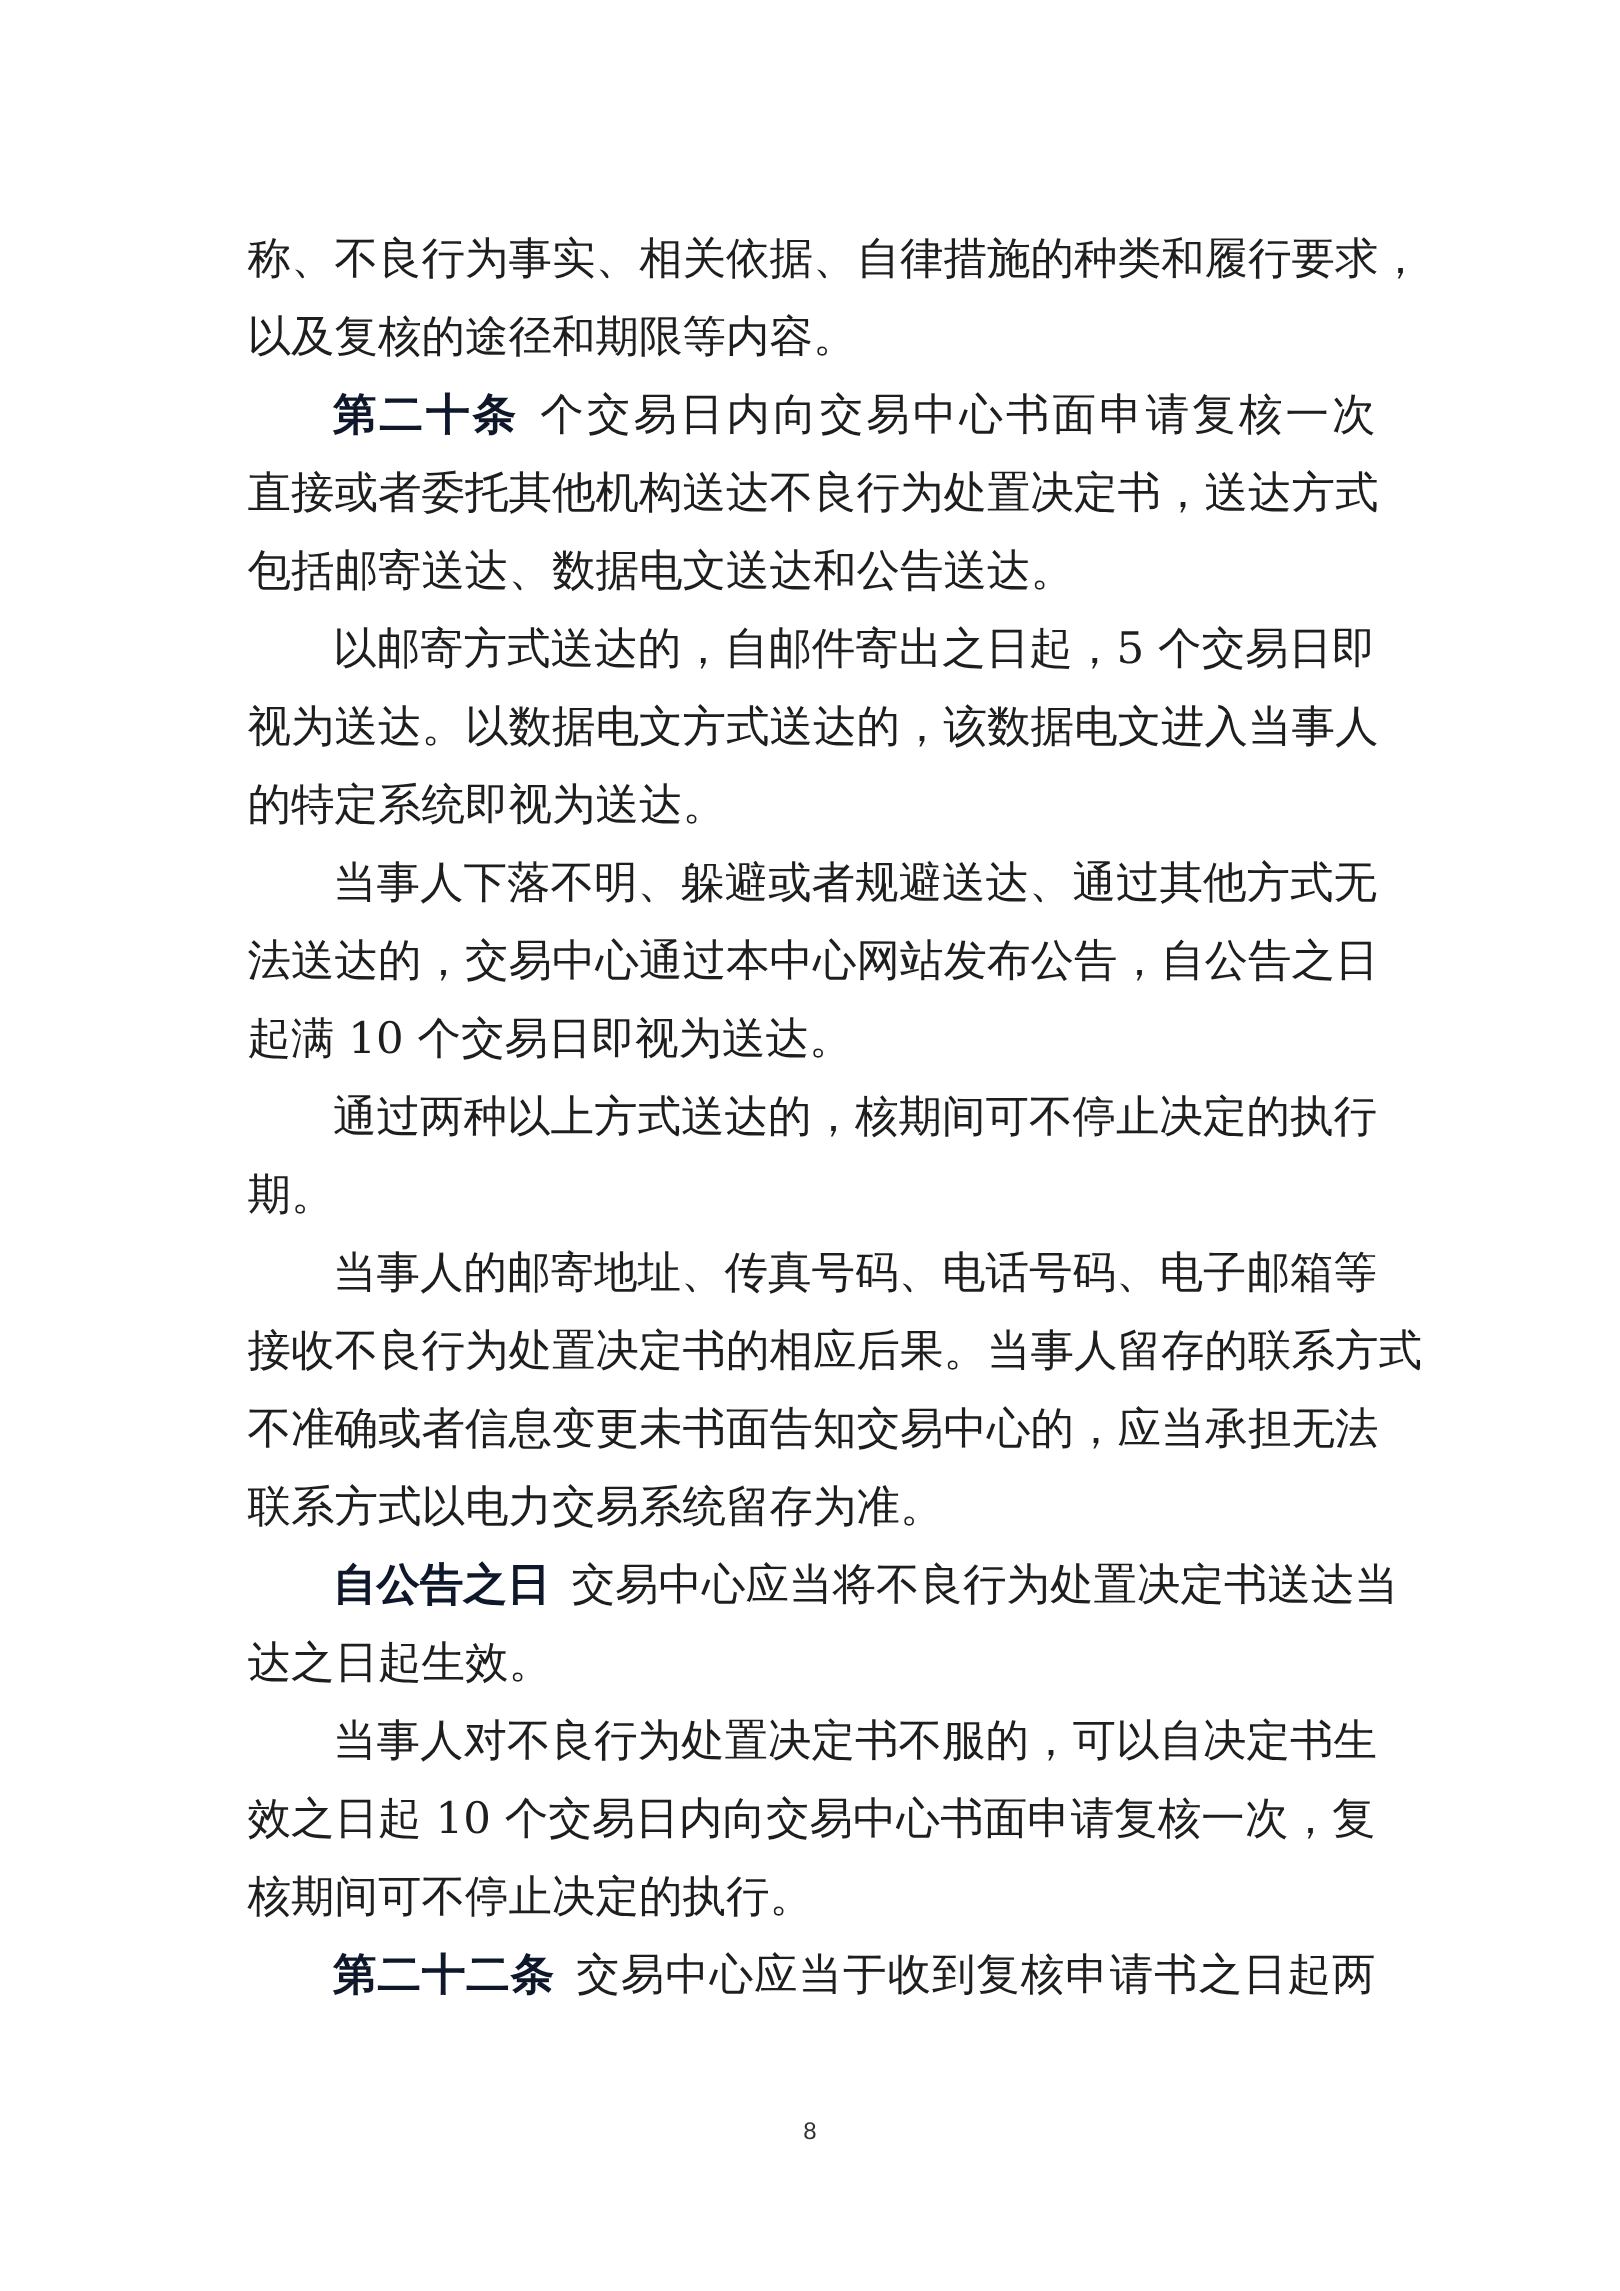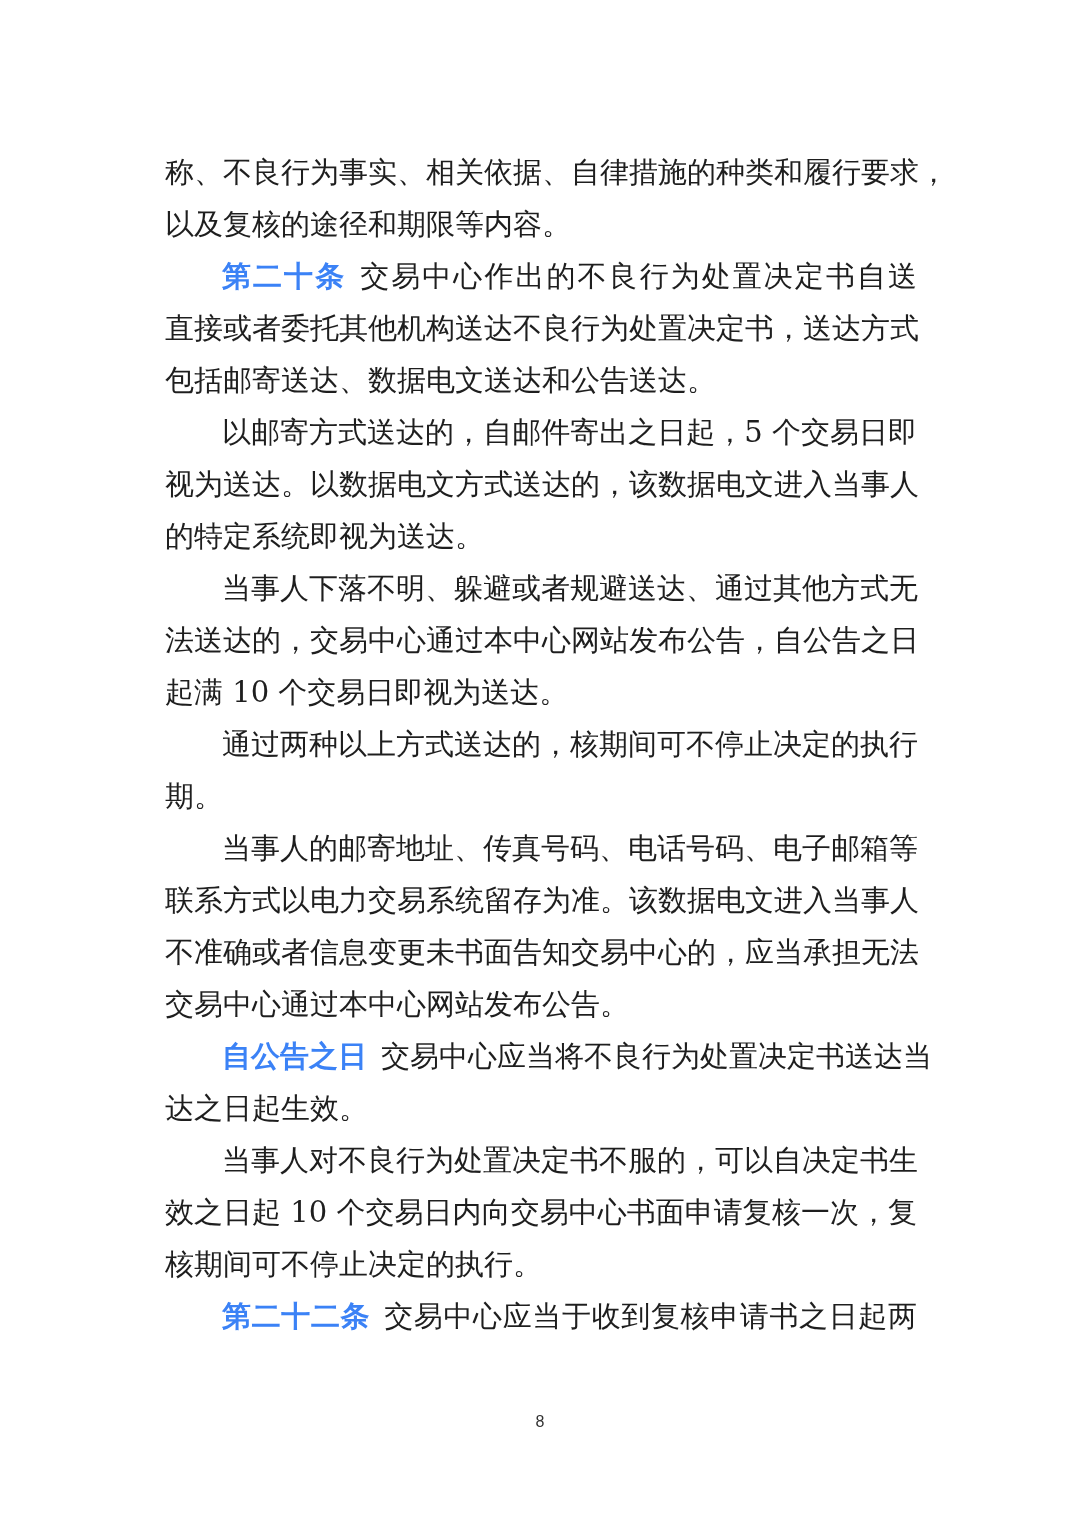--- a/index.html
+++ b/index.html
@@ -40,21 +40,21 @@
     }
     .line.last {
       text-align-last: left;
     }
     .line.indent {
       padding-left: 57px;
     }
     .article-no {
       font-family: Liberation Mono, monospace;
       font-weight: bold;
-      color: #3b82f6;
+      color: #0f172a;
       margin-right: 14px;
     }
     .page-number {
       position: absolute;
       left: 0;
       width: 1080px;
       top: 1413px;
       text-align: center;
       font-family: "Liberation Sans", "DejaVu Sans", sans-serif;
       font-size: 16px;
@@ -62,39 +62,39 @@
     }
   </style>
 </head>
 <body>
 
 <div class="page">
   <div class="text-block">
     <div class="line">称、不良行为事实、相关依据、自律措施的种类和履行要求，</div>
     <div class="line last">以及复核的途径和期限等内容。</div>
 
-    <div class="line indent"><span class="article-no">第二十条</span><span>交易中心作出的不良行为处置决定书自送</span></div>
+    <div class="line indent"><span class="article-no">第二十条</span><span>个交易日内向交易中心书面申请复核一次</span></div>
     <div class="line">直接或者委托其他机构送达不良行为处置决定书，送达方式</div>
     <div class="line last">包括邮寄送达、数据电文送达和公告送达。</div>
 
     <div class="line indent">以邮寄方式送达的，自邮件寄出之日起，5 个交易日即</div>
     <div class="line">视为送达。以数据电文方式送达的，该数据电文进入当事人</div>
     <div class="line last">的特定系统即视为送达。</div>
 
     <div class="line indent">当事人下落不明、躲避或者规避送达、通过其他方式无</div>
     <div class="line">法送达的，交易中心通过本中心网站发布公告，自公告之日</div>
     <div class="line last">起满 10 个交易日即视为送达。</div>
 
     <div class="line indent">通过两种以上方式送达的，核期间可不停止决定的执行</div>
     <div class="line last">期。</div>
 
     <div class="line indent">当事人的邮寄地址、传真号码、电话号码、电子邮箱等</div>
-    <div class="line">联系方式以电力交易系统留存为准。该数据电文进入当事人</div>
+    <div class="line">接收不良行为处置决定书的相应后果。当事人留存的联系方式</div>
     <div class="line">不准确或者信息变更未书面告知交易中心的，应当承担无法</div>
-    <div class="line last">交易中心通过本中心网站发布公告。</div>
+    <div class="line last">联系方式以电力交易系统留存为准。</div>
 
     <div class="line indent"><span class="article-no">自公告之日</span><span>交易中心应当将不良行为处置决定书送达当</span></div>
     <div class="line last">达之日起生效。</div>
 
     <div class="line indent">当事人对不良行为处置决定书不服的，可以自决定书生</div>
     <div class="line">效之日起 10 个交易日内向交易中心书面申请复核一次，复</div>
     <div class="line last">核期间可不停止决定的执行。</div>
 
     <div class="line indent"><span class="article-no">第二十二条</span><span>交易中心应当于收到复核申请书之日起两</span></div>
   </div>

